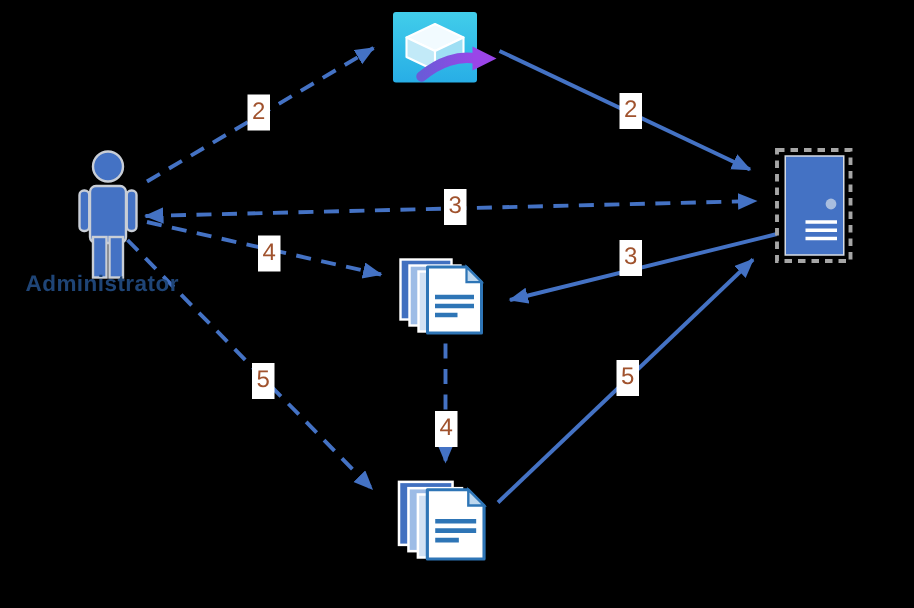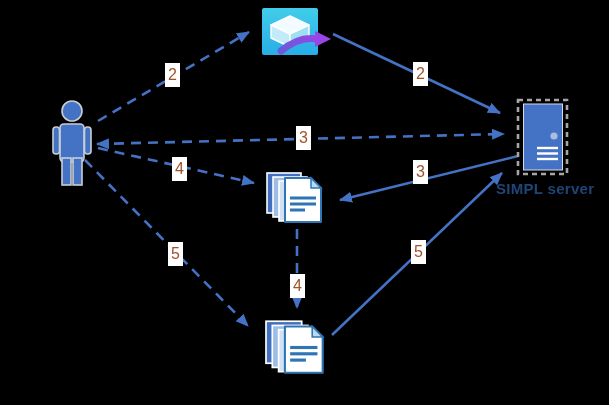--- a/index.html
+++ b/index.html
@@ -109,22 +109,22 @@
       <polygon points="18,10 44,10 54,20 54,54 18,54" fill="#FFFFFF" stroke="#2E75B6" stroke-width="2" stroke-linejoin="round"></polygon>
       <polygon points="44,10 44,20 54,20" fill="#BDD7EE" stroke="#2E75B6" stroke-width="1.5"></polygon>
       <g stroke="#2E75B6" stroke-width="3">
         <line x1="23" y1="30" x2="49" y2="30"></line>
         <line x1="23" y1="36" x2="49" y2="36"></line>
         <line x1="23" y1="42" x2="38" y2="42"></line>
       </g>
     </g>
   </svg>
 
+  <span class="node-label" style="left:17px;top:181px;">Administrator</span>
 
-  <span class="node-label" style="left:496px;top:180px;">SIMPL server</span>
 
   <span class="step-num" style="left:165px;top:63px;">2</span>
 
   <span class="step-num" style="left:413px;top:62px;">2</span>
 
   <span class="step-num" style="left:296px;top:126px;">3</span>
 
   <span class="step-num" style="left:413px;top:160px;">3</span>
 
   <span class="step-num" style="left:172px;top:157px;">4</span>

